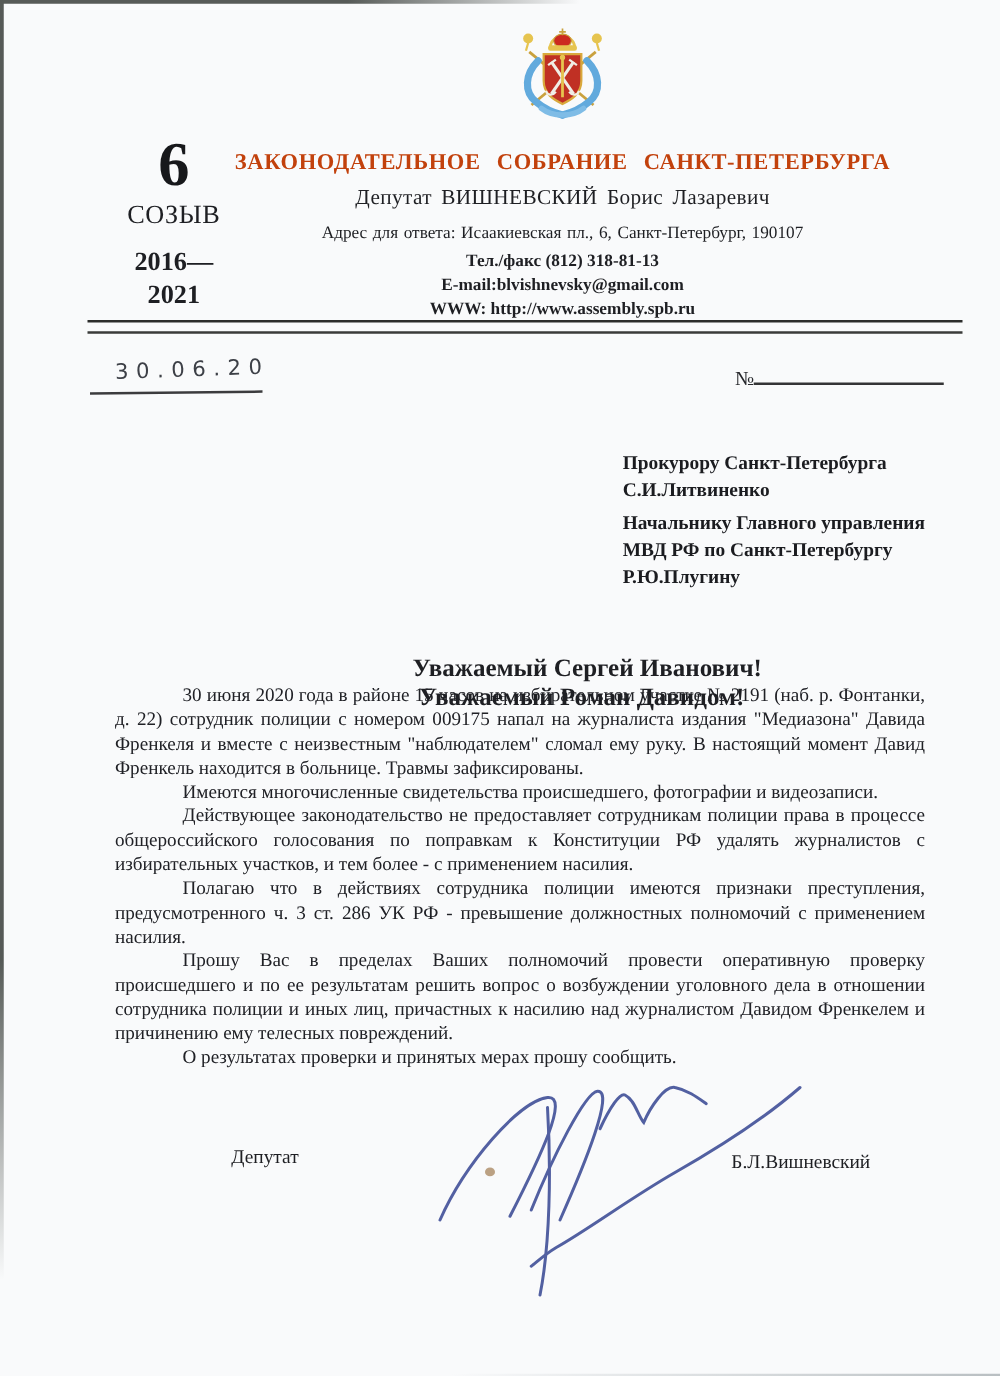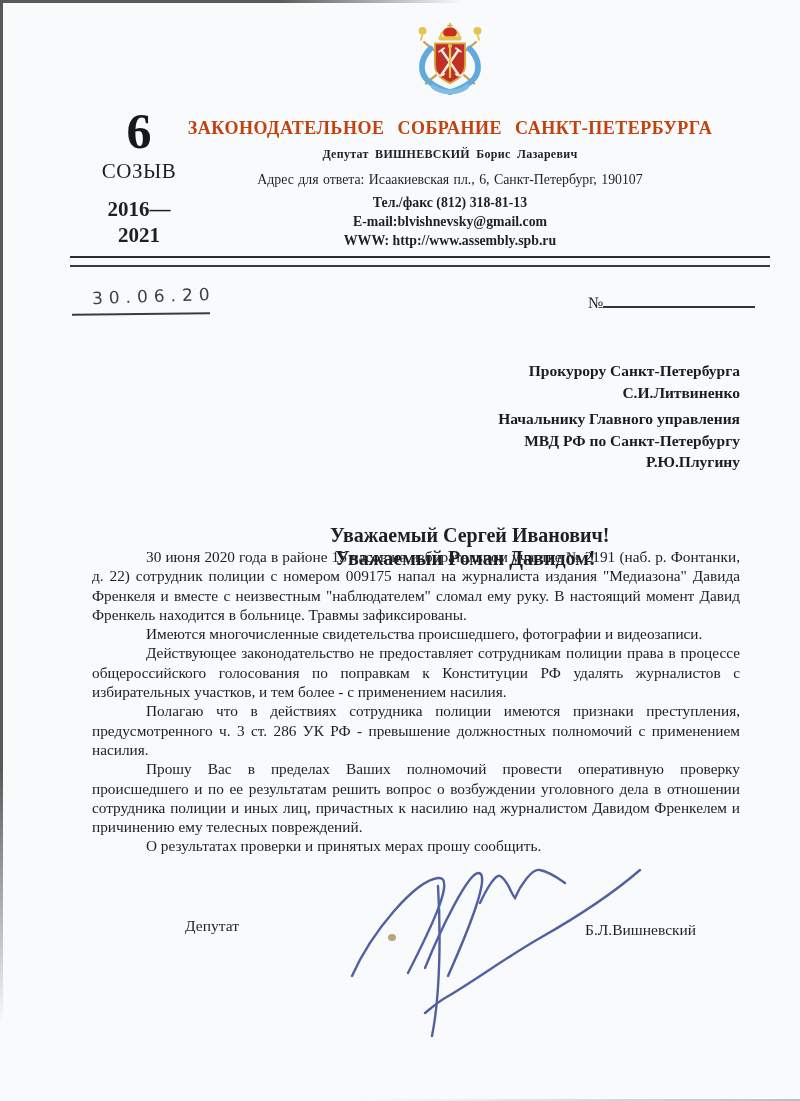--- a/index.html
+++ b/index.html
@@ -26,38 +26,38 @@
   
   .convocation{left:75px;top:108px;width:128px;text-align:center;}
   .conv-number{font-size:50px;font-weight:bold;line-height:46px;color:#17181b;}
   .conv-label{font-size:21px;letter-spacing:.5px;margin-top:5px;}
   .conv-years{font-size:21px;font-weight:bold;line-height:26px;margin-top:9px;}
 
   
   .header-center{left:150px;top:22px;width:600px;text-align:center;}
   .org-title{font-size:18px;font-weight:bold;letter-spacing:.5px;word-spacing:8px;
     margin-top:14px;color:#c2410c;}
-  .deputy-line{font-size:12px;font-weight:bold;letter-spacing:.3px;word-spacing:3px;margin-top:8px;text-align:center;}
+  .deputy-line{font-size:17px;font-weight:normal;letter-spacing:.3px;word-spacing:3px;margin-top:8px;text-align:center;}
   .address-line{font-size:13.8px;margin-top:10px;word-spacing:1px;}
   .contact-line{font-size:13.8px;font-weight:bold;margin-top:3px;}
   .contact-line.first{margin-top:7px;}
 
   .double-rule{left:70px;top:256px;width:700px;height:7px;
     border-top:2.5px solid #2c2d2c;border-bottom:2px solid #3a3b3a;}
 
   
   .hand-date{left:92px;top:286px;font-family:"DejaVu Sans",sans-serif;
     font-size:17px;letter-spacing:6px;color:#3d4047;transform:rotate(-2deg);}
   .date-underline{left:72px;top:313px;width:138px;height:2px;background:#3c3c3e;
     transform:rotate(-0.6deg);}
   .number-field{left:588px;top:292px;font-size:16px;color:#26272b;}
   .number-line{display:inline-block;width:152px;height:14px;border-bottom:2px solid #343436;}
 
   
-  .recipients{right:60px;top:360px;text-align:right;font-weight:bold;
+  .recipients{right:60px;top:360px;font-weight:bold;
     font-size:15.5px;line-height:21.5px;color:#1b1c20;}
   .recipient-block2{margin-top:5px;}
 
   
   .salutation{left:330px;top:524px;font-weight:bold;font-size:20px;line-height:22.5px;}
 
   
   .letter-body{left:92px;top:547px;width:648px;font-size:15.3px;line-height:19.3px;
     text-align:justify;color:#202126;}
   .letter-body p{margin:0;text-indent:54px;}

